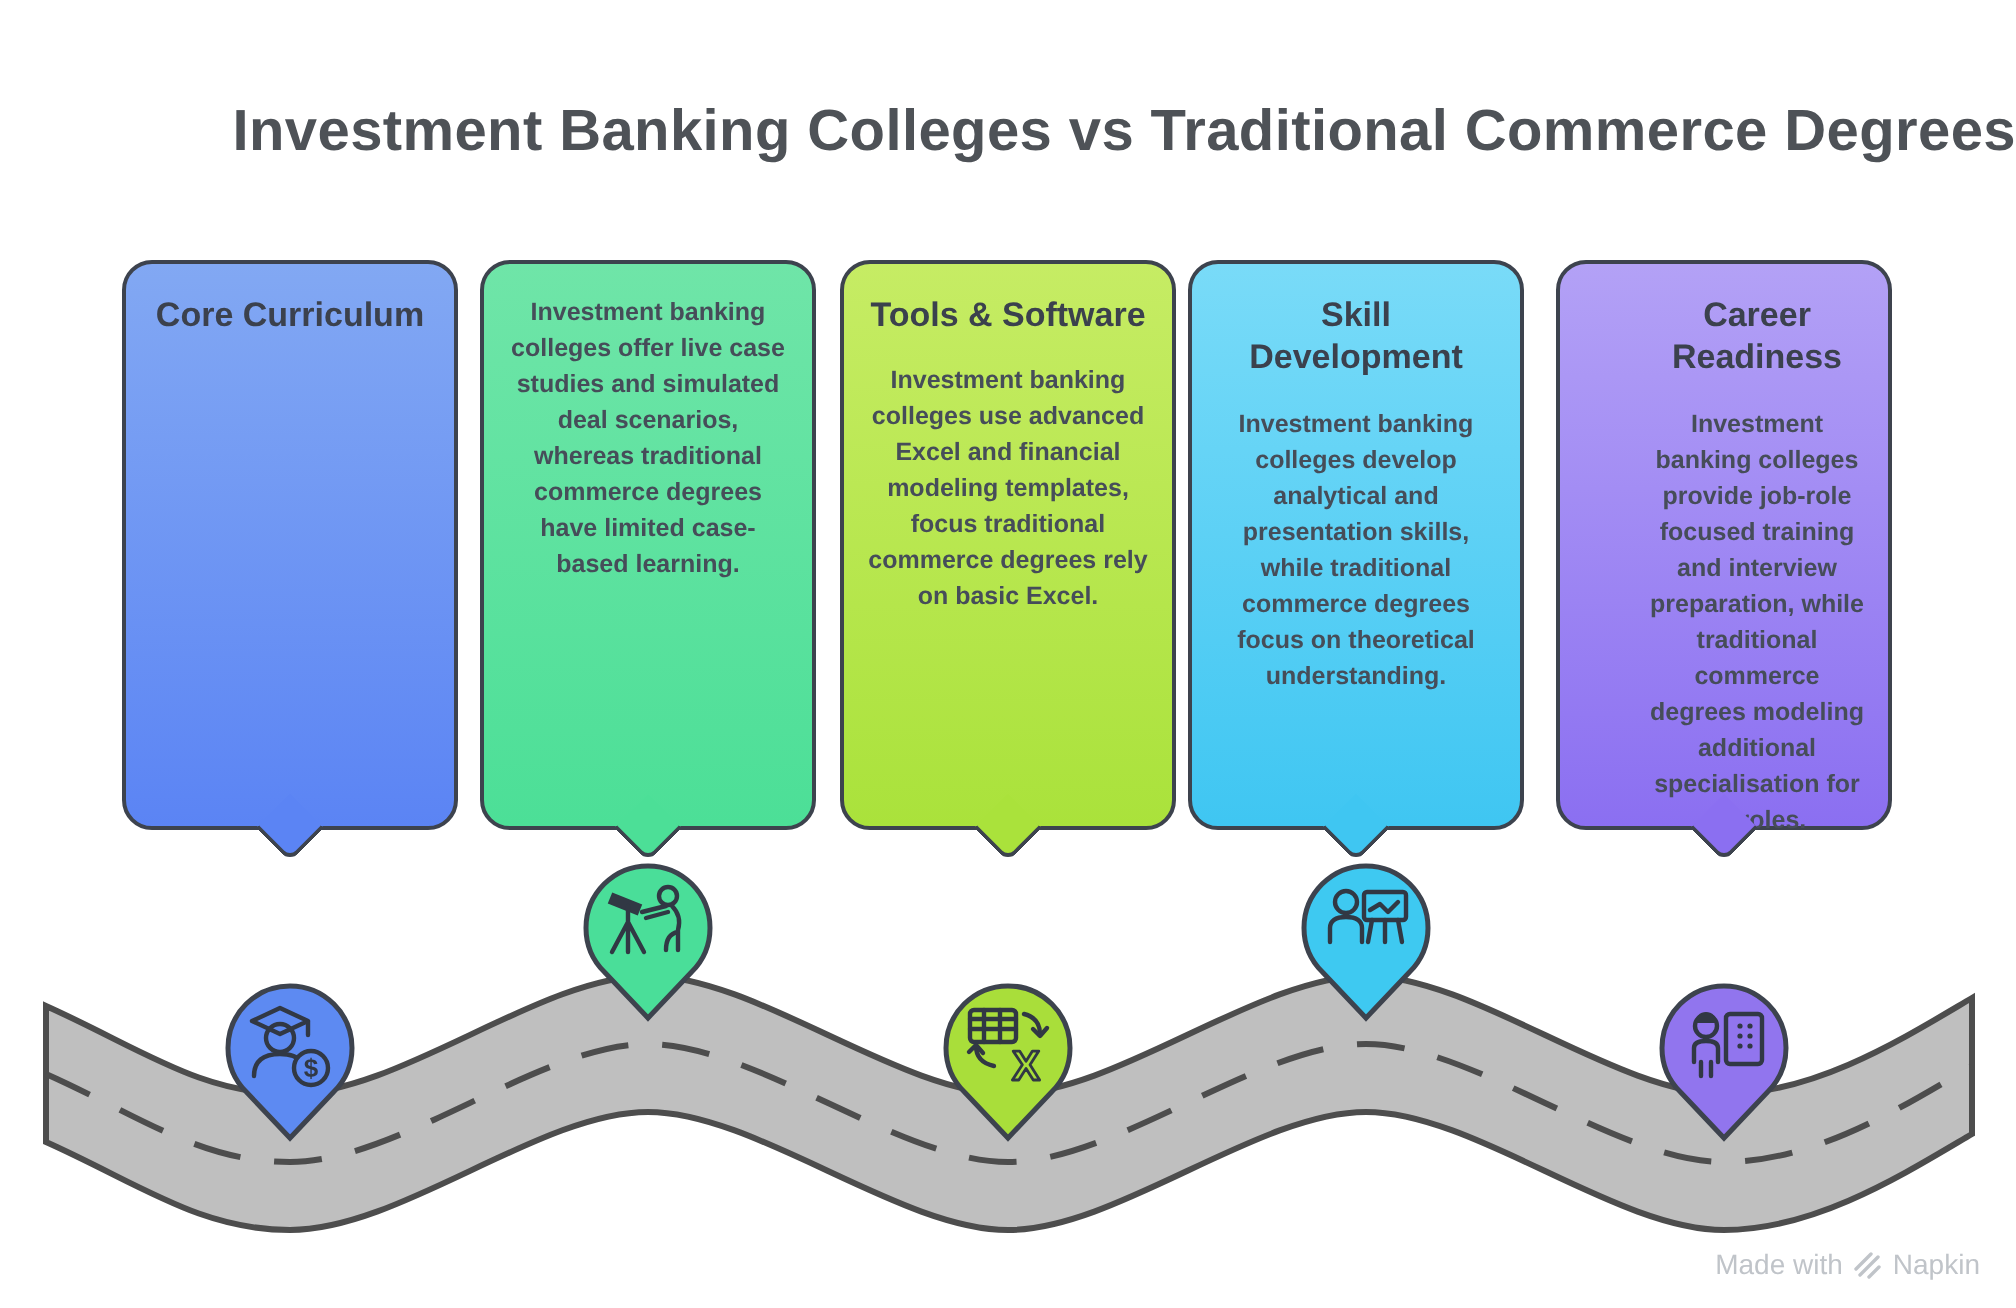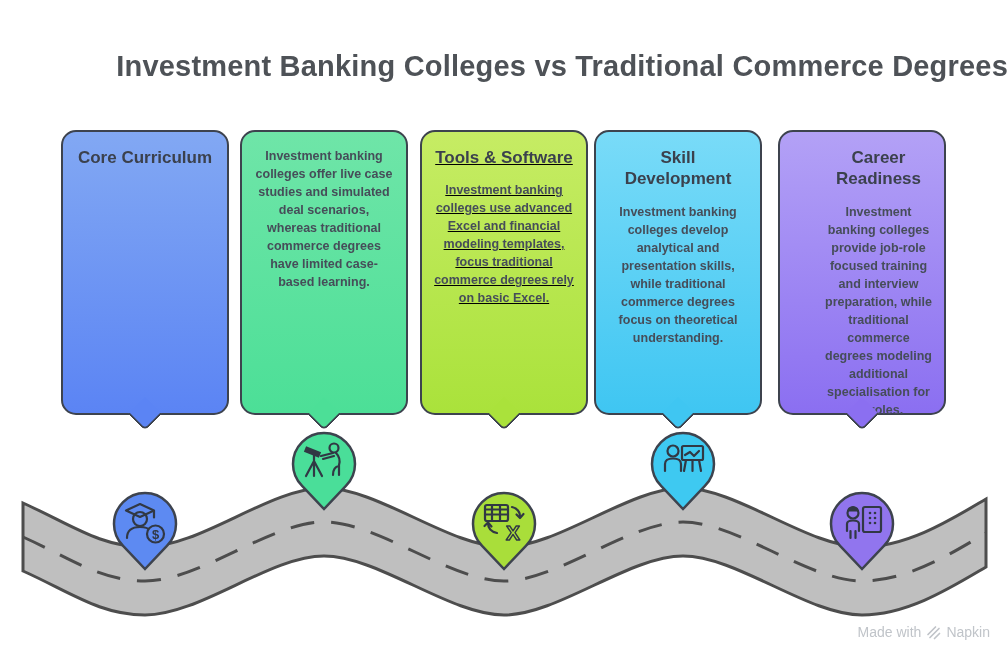--- a/index.html
+++ b/index.html
@@ -19,21 +19,21 @@
   }
   .card-title{font-size:17px;font-weight:bold;color:#3b414d;line-height:1.25;margin-bottom:13px;}
   .card-body{font-size:12.5px;font-weight:bold;color:#464d59;line-height:1.44;}
   .card-tail{
     position:absolute;bottom:-13px;left:50%;width:22px;height:22px;
     transform:translateX(-50%) rotate(45deg);
     background:var(--c-bottom);
     border-right:2.5px solid #3d434e;border-bottom:2.5px solid #3d434e;
     border-radius:0 0 6px 0;
   }
-  .pos-0{left:61px;} .pos-1{left:240px;} .pos-2{left:420px;text-decoration:underline;} .pos-3{left:594px;} .pos-4{left:778px;padding-left:44px;}
+  .pos-0{left:61px;} .pos-1{left:240px;} .pos-2{left:420px;} .pos-3{left:594px;} .pos-4{left:778px;padding-left:44px;}
   .road-svg{position:absolute;left:0;top:0;width:1008px;height:654px;}
   .pin{position:absolute;}
   .pin .icon{stroke:#313844;stroke-width:2.2;fill:none;stroke-linecap:round;stroke-linejoin:round;}
   .watermark{
     position:absolute;right:18px;bottom:14px;display:flex;align-items:center;gap:5px;
     font-size:14px;color:#c0c4c9;
   }
 </style>
 </head>
 <body>

